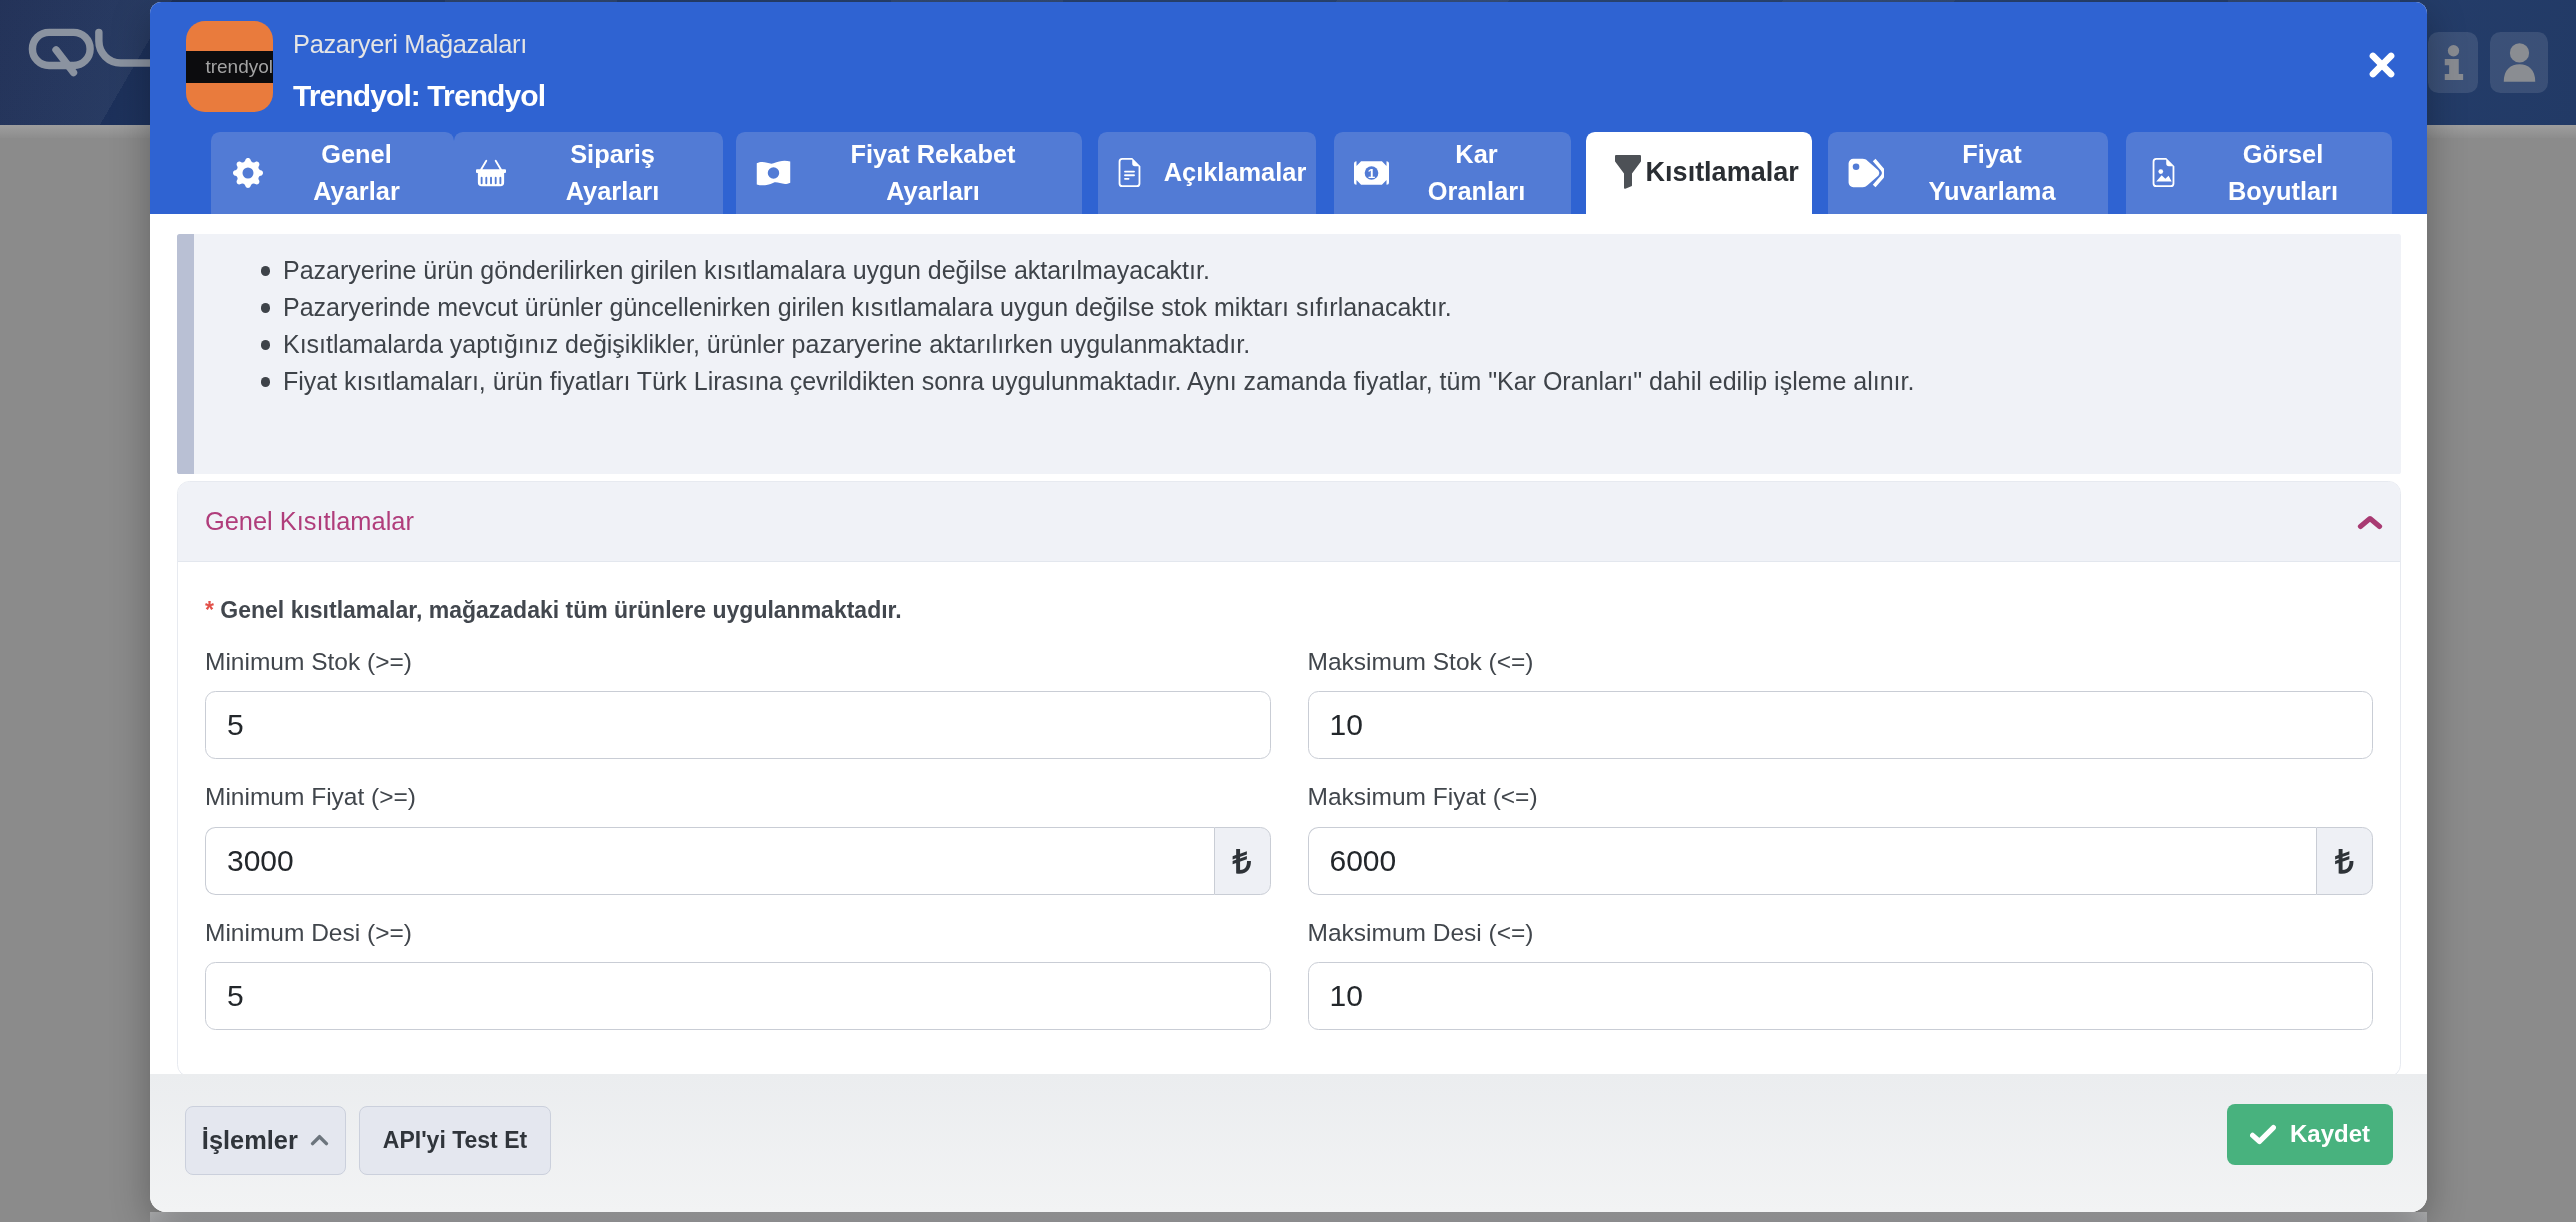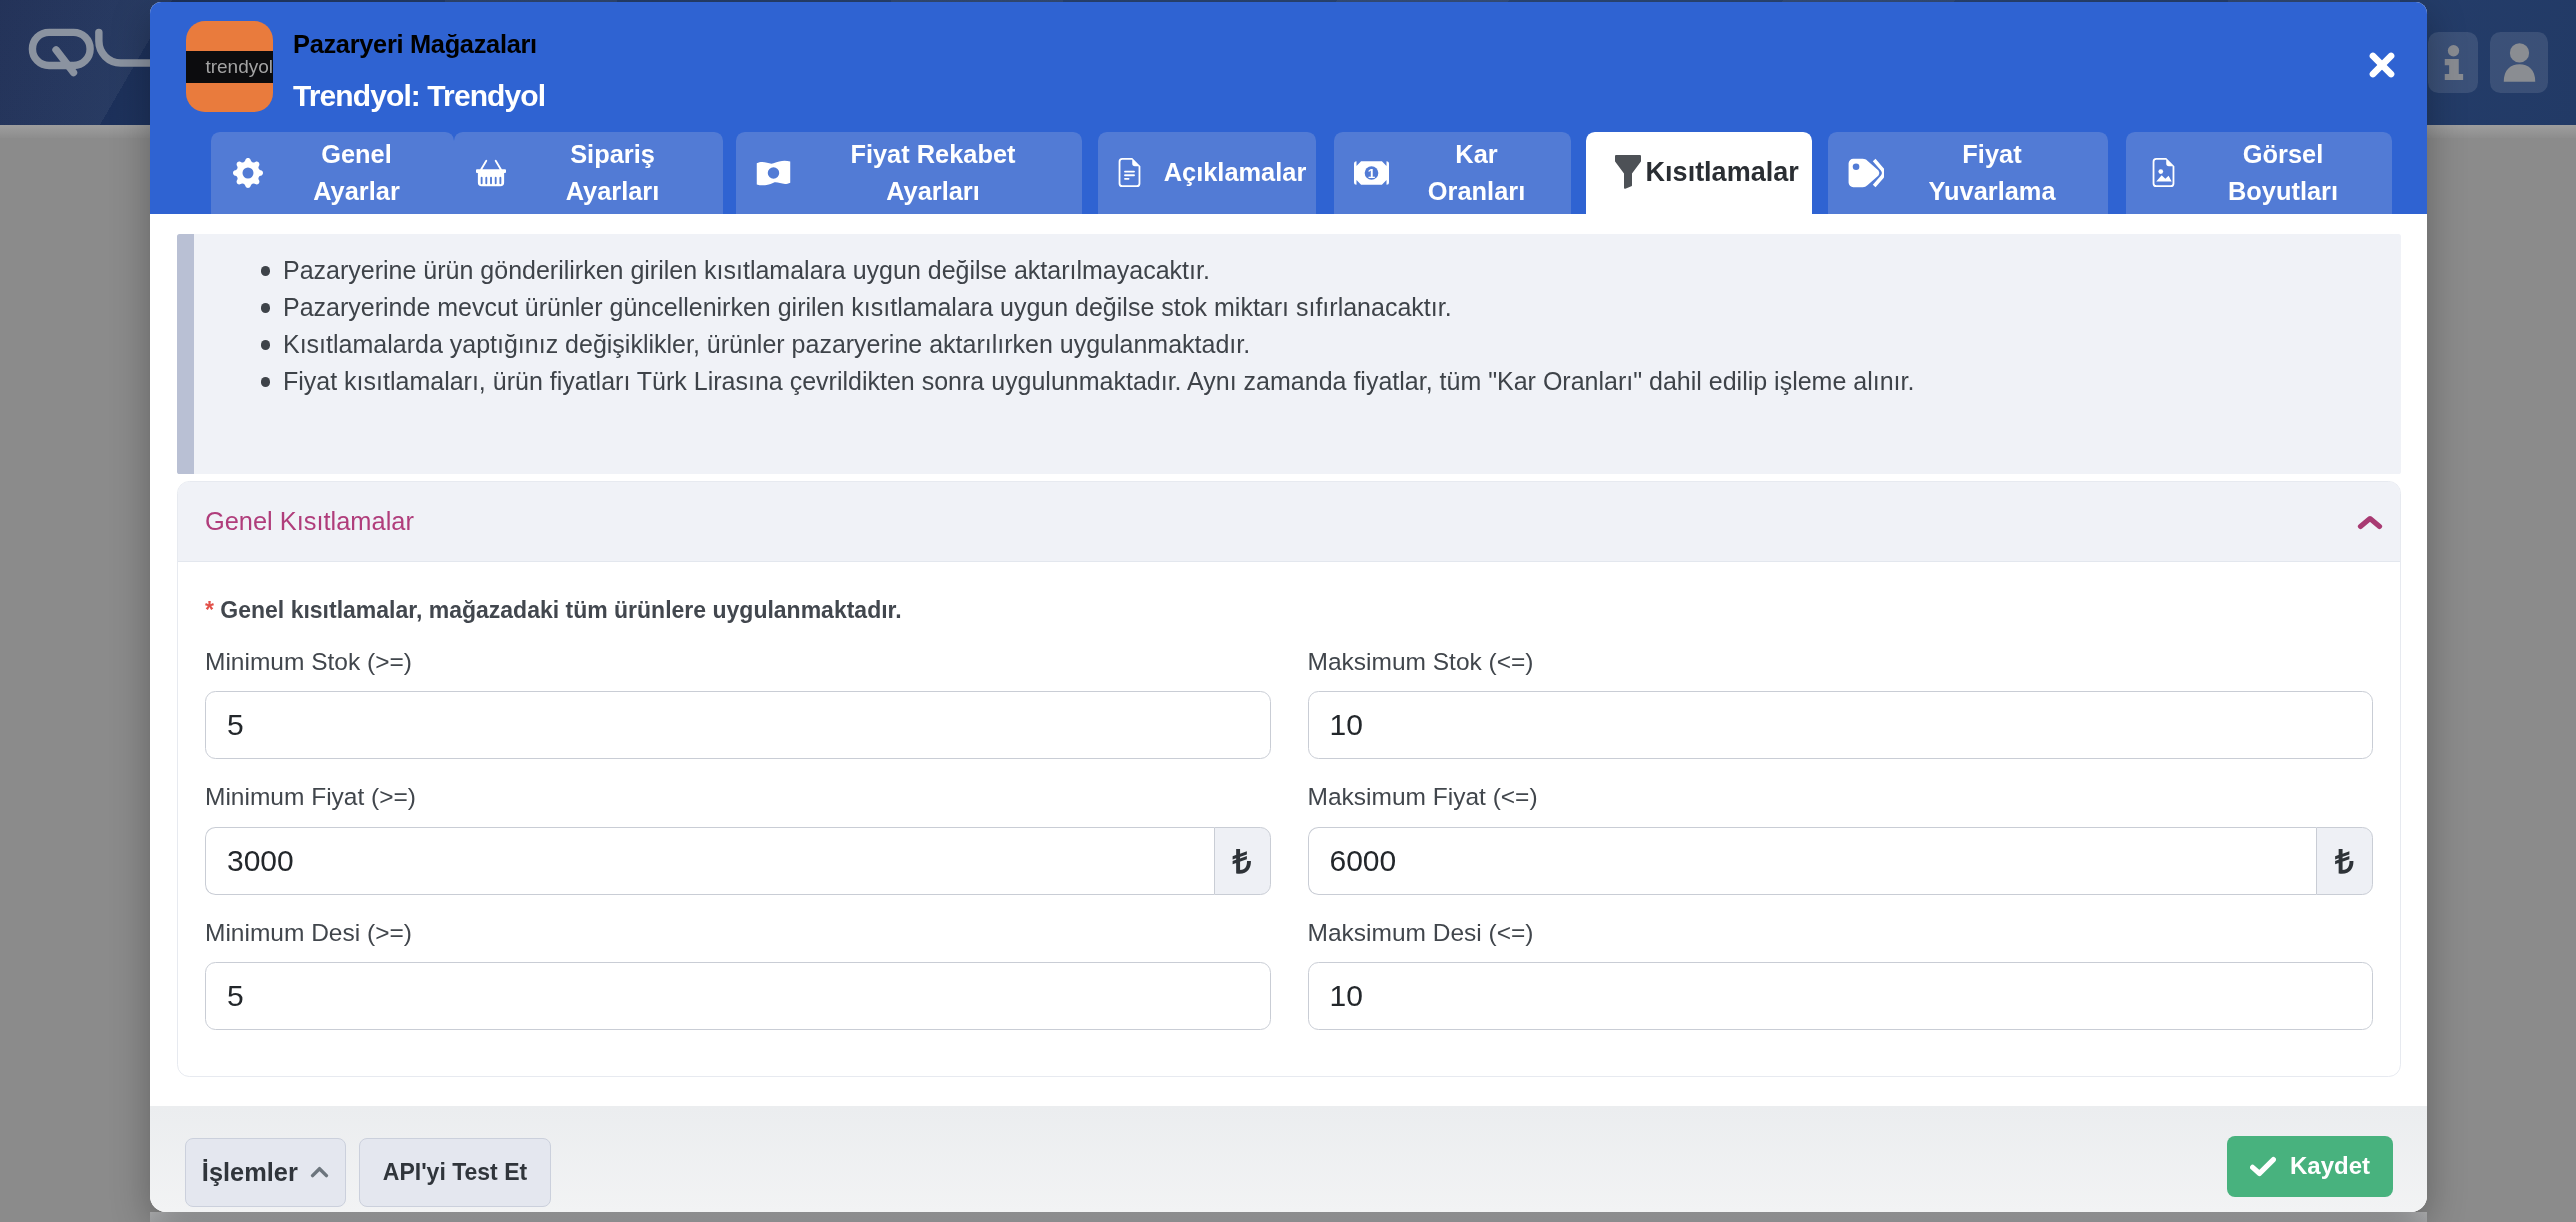--- a/index.html
+++ b/index.html
@@ -19,21 +19,21 @@
   
   .modal { position:absolute; left:150px; top:1.8px; width:2277px; height:1210px;
     border-radius:11.4px 11.4px 16px 16px; overflow:hidden; background:#fff;
     box-shadow:0 12.3px 39px rgba(0,0,0,.30); }
 
   .m-header { position:absolute; left:0; top:0; right:0; height:212px; background:#2f63d2; }
   .t-logo { position:absolute; left:36px; top:19px; width:87px; height:91px; border-radius:19px;
     background:#e97b3d; overflow:hidden; }
   .t-band { position:absolute; left:0; top:30px; width:87px; height:32px; background:#0c0c0e;
     color:#a3a3a3; font-size:19px; line-height:32px; text-align:right; font-weight:500; letter-spacing:0; }
-  .m-t1 { position:absolute; left:143px; top:28px; color:#000000; font-size:25.4px; font-weight:700; letter-spacing:-0.3px; }
+  .m-t1 { position:absolute; left:143px; top:28px; color:#e5e5e5; font-size:25.4px; font-weight:400; letter-spacing:-0.3px; }
   .m-t2 { position:absolute; left:143px; top:77px; color:#fff; font-size:30px; font-weight:700; letter-spacing:-0.9px; }
   .m-close { position:absolute; left:2219px; top:50px; width:26px; height:26px; }
 
   .tabs { position:absolute; left:0; bottom:0; right:0; height:82px; }
   .tab { position:absolute; bottom:0; height:82px; border-radius:8.8px 8.8px 0 0; background:#527bd5; color:#fff;
     display:flex; align-items:center; font-size:25.4px; font-weight:600; line-height:37px; }
   .tab .ic { width:74px; display:flex; justify-content:center; flex:none; }
   .tab .lb { flex:1; text-align:center; padding-right:26px; }
   .tab.active { background:#fff; color:#2a2e33; font-size:27px; justify-content:center; gap:2px; padding-left:12.3px; }
 
@@ -54,21 +54,21 @@
   .note .req { color:#e25049; }
   .grid { display:grid; grid-template-columns:1fr 1fr; column-gap:37px; }
   .lab { font-size:24.5px; color:#41464c; margin:19px 0 11.4px; line-height:37px; }
   .inp { display:flex; }
   .inp input { width:100%; height:68px; border:1.8px solid #c9cdd5; border-radius:10.5px; font-size:30px;
     color:#23272b; padding:0 21px; background:#fff; outline:none; font-family:"Liberation Sans",sans-serif; }
   .inp.grp input { border-radius:10.5px 0 0 10.5px; border-right:0; }
   .addon { flex:none; width:57px; border:1.8px solid #c9cdd5; border-radius:0 10.5px 10.5px 0; background:#eef0f5;
     display:flex; align-items:center; justify-content:center; font-size:33px; font-weight:700; color:#2e3338; }
 
-  .m-footer { position:absolute; left:0; right:0; bottom:0; height:106px; background:linear-gradient(to bottom,#ebedef,#f2f3f4); }
+  .m-footer { position:absolute; left:0; right:0; bottom:0; height:138px; background:linear-gradient(to bottom,#ebedef,#f2f3f4); }
   .btn { position:absolute; display:flex; align-items:center; justify-content:center; border-radius:8px;
     font-weight:700; font-size:24px; }
   .btn-islemler { left:35px; top:32px; width:161px; height:69px; background:#e4e7ef; border:1.8px solid #cbd0dc; color:#30353b; gap:12.3px; }
   .btn-api { left:209px; top:32px; width:192px; height:69px; background:#e4e7ef; border:1.8px solid #cbd0dc; color:#30353b; }
   .btn-kaydet { right:34px; top:30px; width:166px; height:61px; background:#48b27e; color:#fff; gap:14px; }
 </style></head>
 <body>
 
   <div class="bg-header">
     <svg class="bg-logo" width="175" height="125" viewBox="0 0 200 143">

